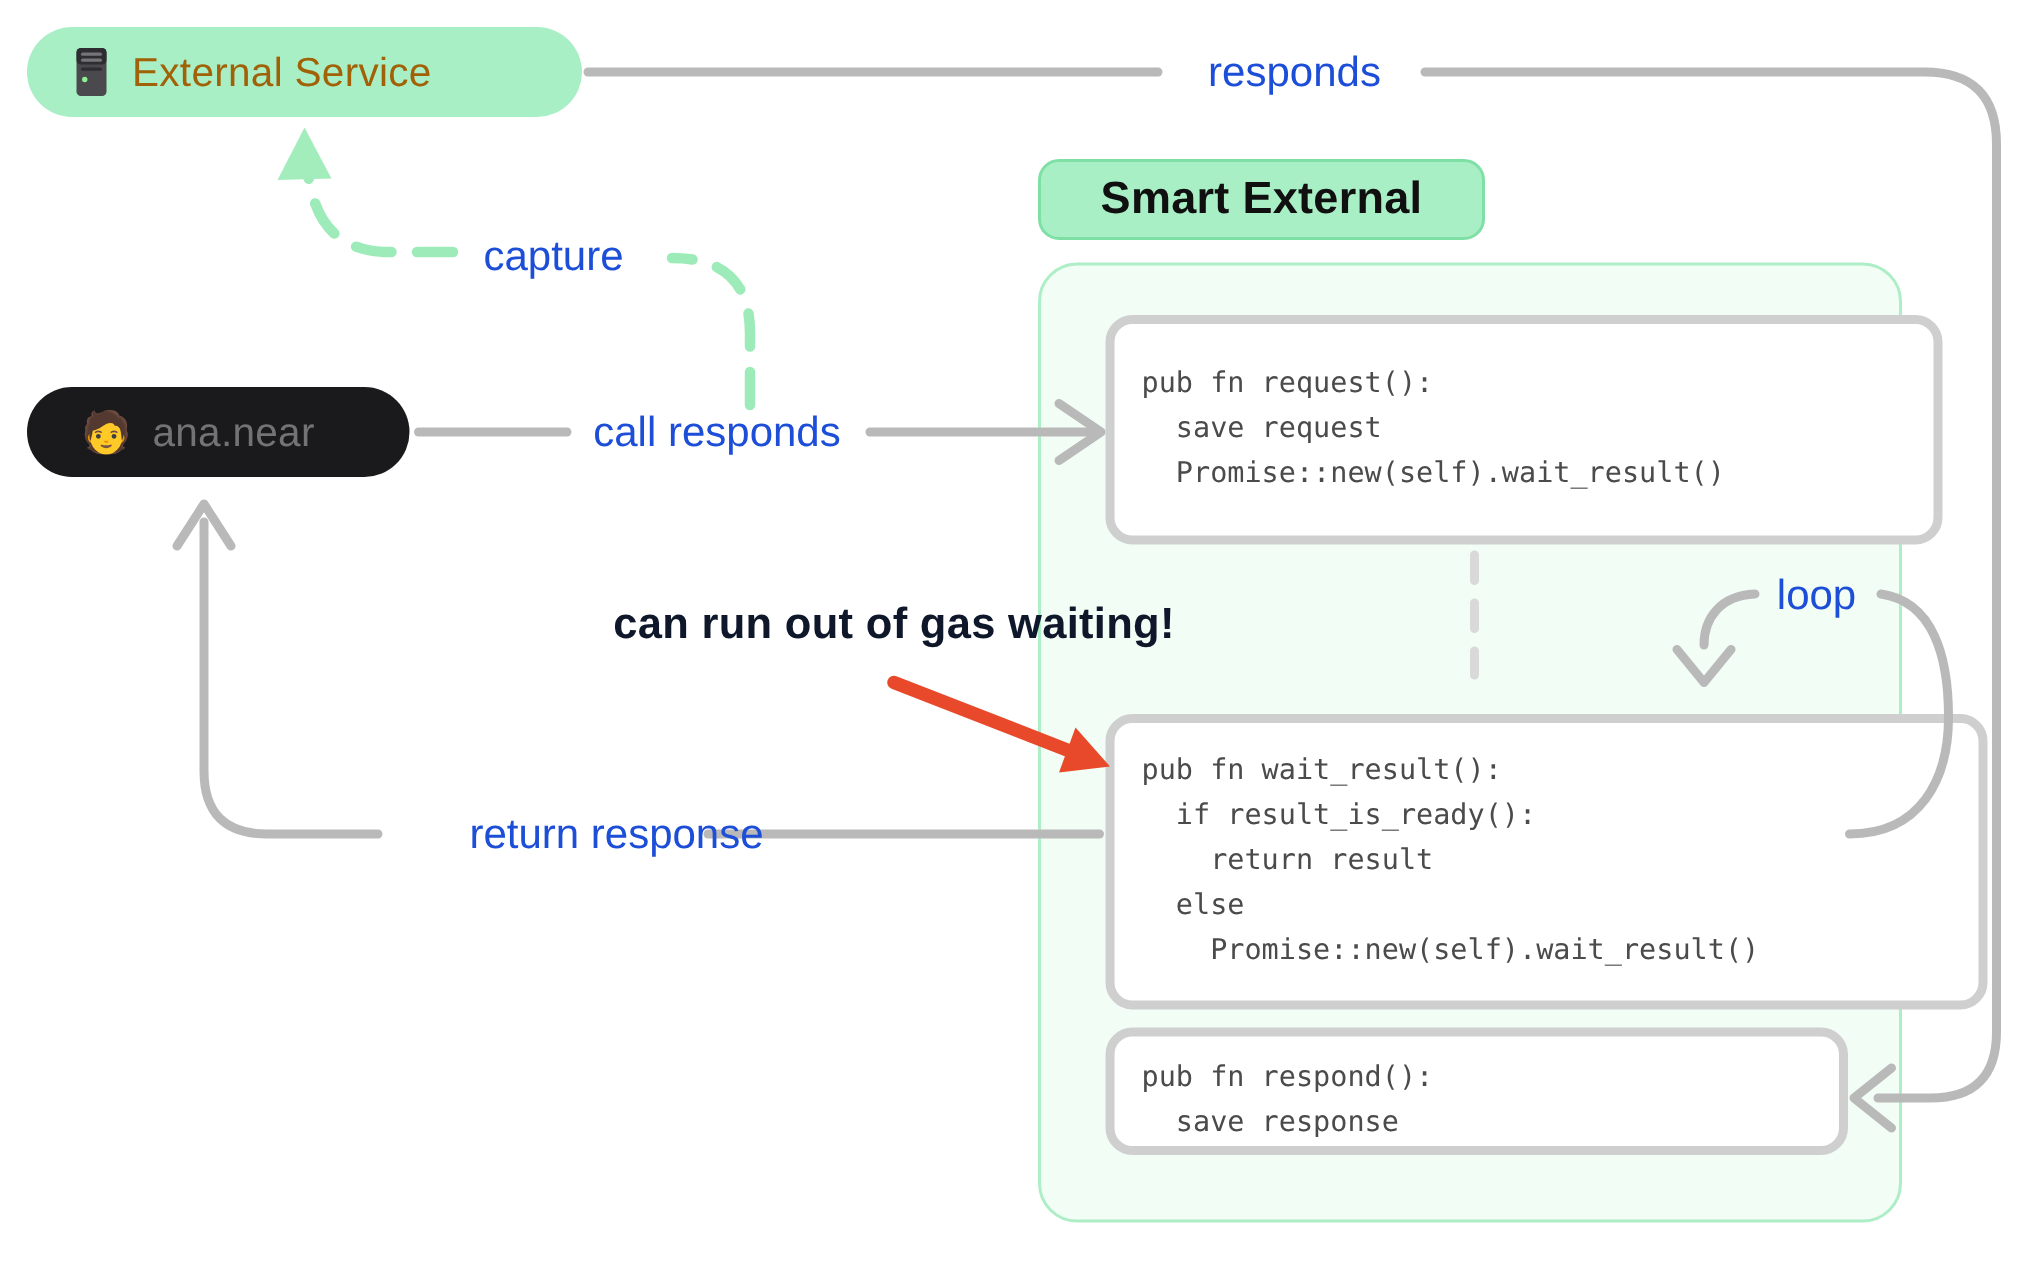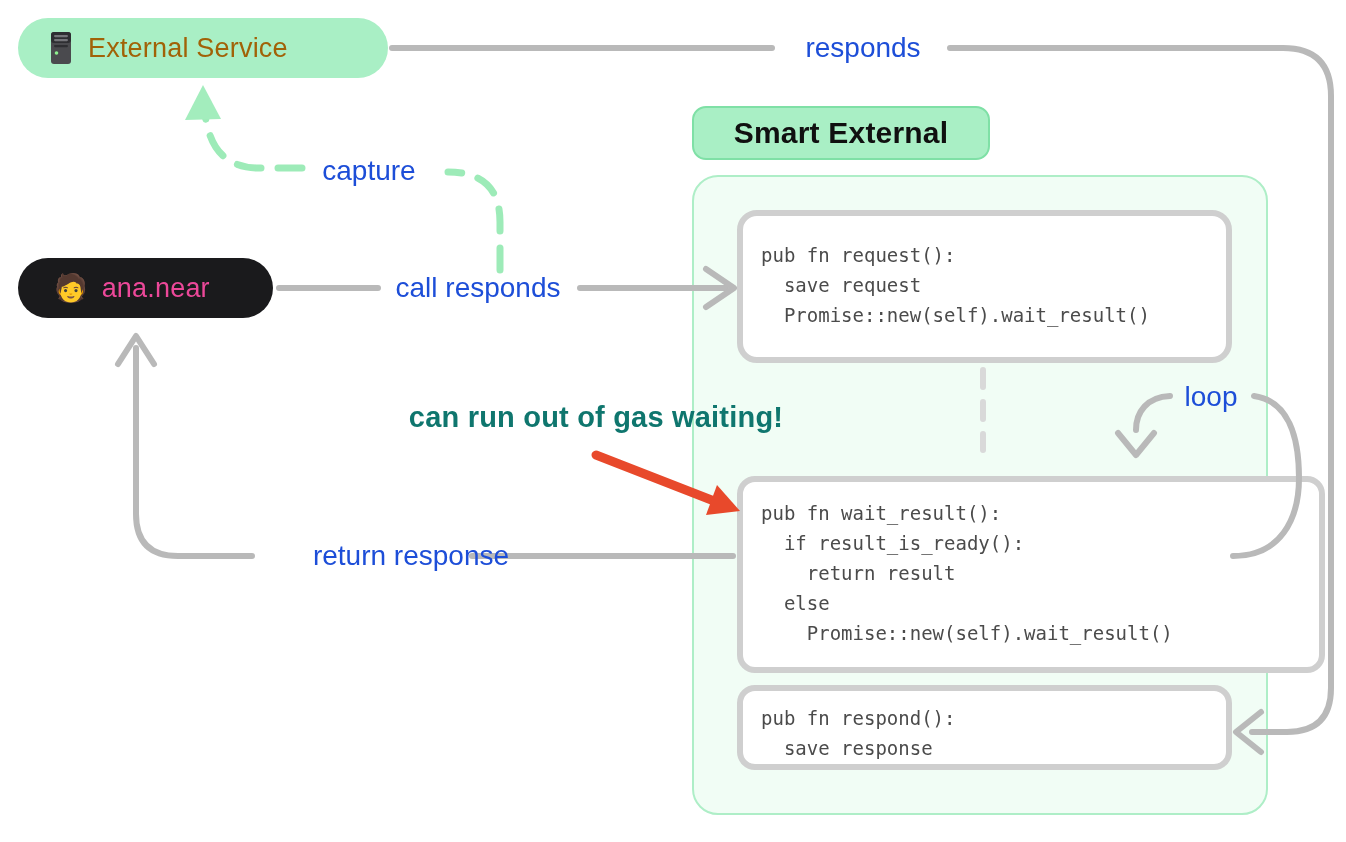--- a/index.html
+++ b/index.html
@@ -19,21 +19,21 @@
     background:#a9efc5;
     border-radius:30px;
   }
   .pill-dark{
     background:#1a1a1c;
     border-radius:30px;
     color:#ffffff;
   }
   .pill .icon{margin-right:14px;display:flex;align-items:center;}
   .pill-label{font-size:27px;font-weight:500;color:#a16207;letter-spacing:0.2px;}
-  .pill-dark .pill-label{color:#ec4899;text-align:right;}
+  .pill-dark .pill-label{color:#737373;text-align:right;}
   .sc-title{
     position:absolute;
     box-sizing:border-box;
     background:#a9efc5;
     border:2.5px solid #7fe0a6;
     border-radius:14px;
     display:flex;align-items:center;justify-content:center;
     font-size:30px;font-weight:600;color:#101010;
     letter-spacing:0.2px;
   }
@@ -61,21 +61,21 @@
   }
   .edge-label{
     position:absolute;
     transform:translate(-50%,-50%);
     font-size:28px;font-weight:500;color:#1d4ed8;
     white-space:nowrap;
   }
   .warning-label{
     position:absolute;
     transform:translate(-50%,-50%);
-    font-size:29px;font-weight:700;color:#0f766e;
+    font-size:29px;font-weight:700;color:#0f172a;
     white-space:nowrap;
     letter-spacing:0.2px;
   }
   svg.wires{
     position:absolute;left:0;top:0;
     pointer-events:none;
   }
 </style>
 </head>
 <body>
@@ -98,21 +98,21 @@
 
   <div class="pill pill-dark" style="left:18px;top:258px;width:255px;height:60px;padding-left:36px;">
     <span class="icon" style="font-size:27px;">🧑</span>
     <span class="pill-label">ana.near</span>
   </div>
 
   <div class="sc-title" style="left:692px;top:106px;width:298px;height:54px;">Smart External</div>
 
   <div class="container-green" style="left:692px;top:175px;width:576px;height:640px;"></div>
 
-  <div class="code-box" style="left:737px;top:210px;width:495px;height:153px;padding:24px 18px 0 18px;border-radius:20px;">
+  <div class="code-box" style="left:737px;top:210px;width:558px;height:153px;padding:24px 18px 0 18px;">
     <pre>pub fn request():
   save request
   Promise::new(self).wait_result()</pre>
   </div>
 
   <div class="code-box" style="left:737px;top:476px;width:588px;height:197px;padding:16px 18px 0 18px;">
     <pre>pub fn wait_result():
   if result_is_ready():
     return result
   else

